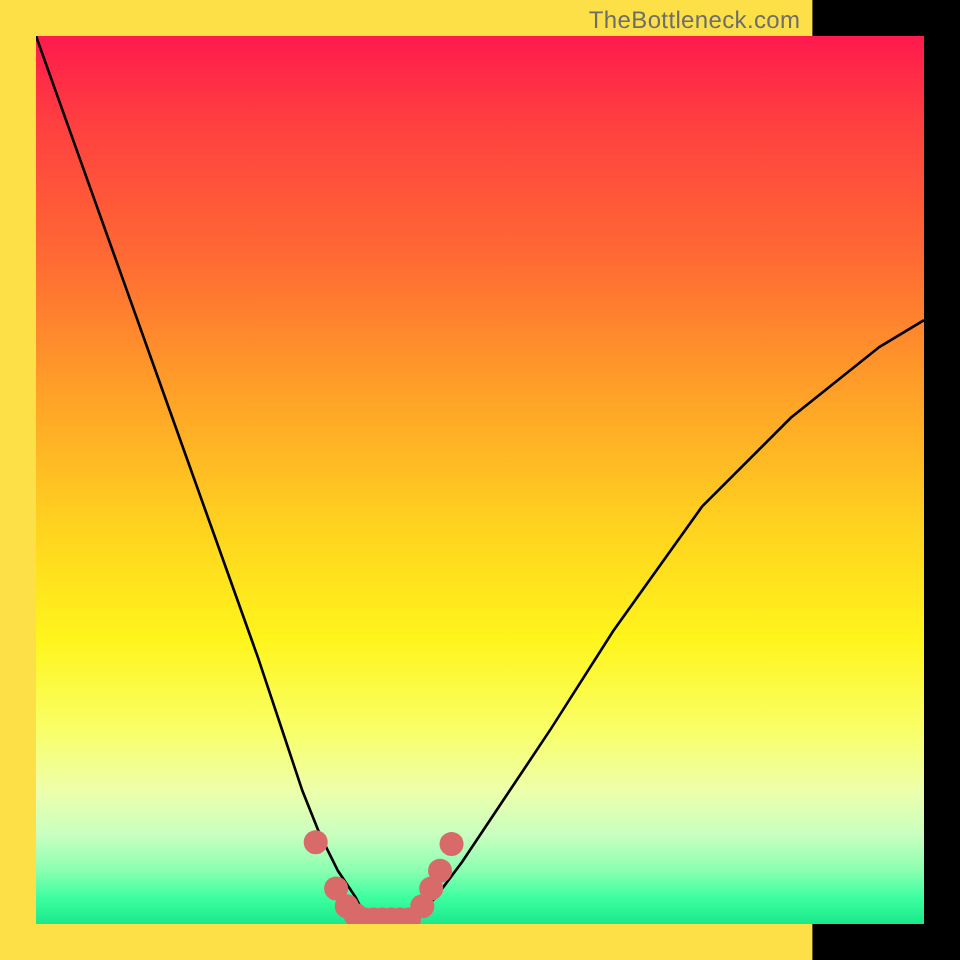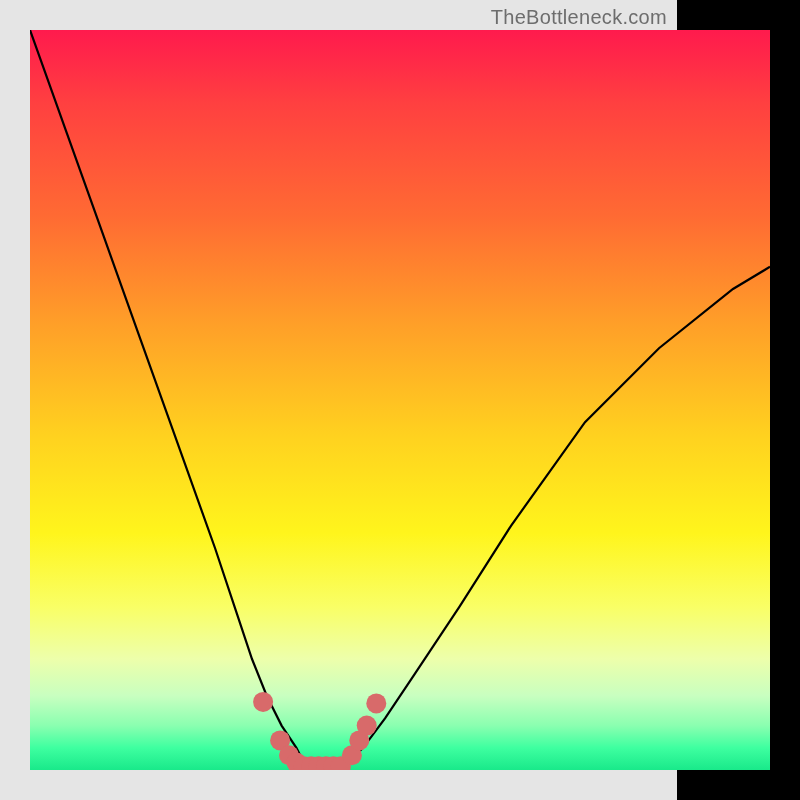--- a/index.html
+++ b/index.html
@@ -10,21 +10,21 @@
     background: #000;
     overflow: hidden;
     font-family: Arial, Helvetica, sans-serif;
   }
   .frame {
     position: absolute;
     top: 0;
     left: 0;
     width: 677px;
     height: 800px;
-    background: #e5e5e5;
+    background: #fde047;
   }
   .plot {
     position: absolute;
     top: 30px;
     left: 30px;
     width: 740px;
     height: 740px;
     background: linear-gradient(to bottom,
       #ff1a4d 0%,
       #ff4040 10%,

